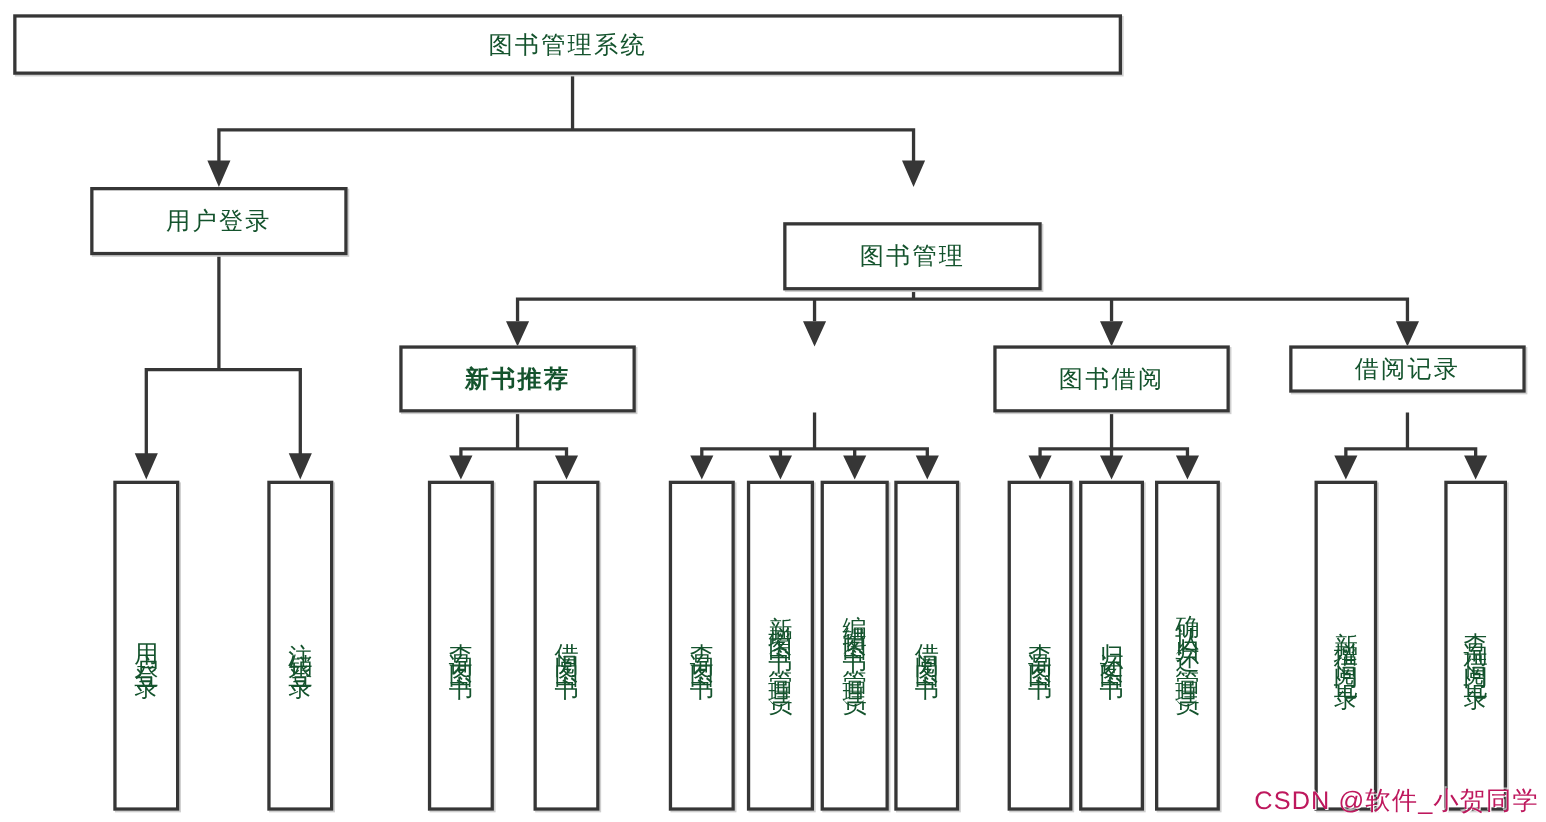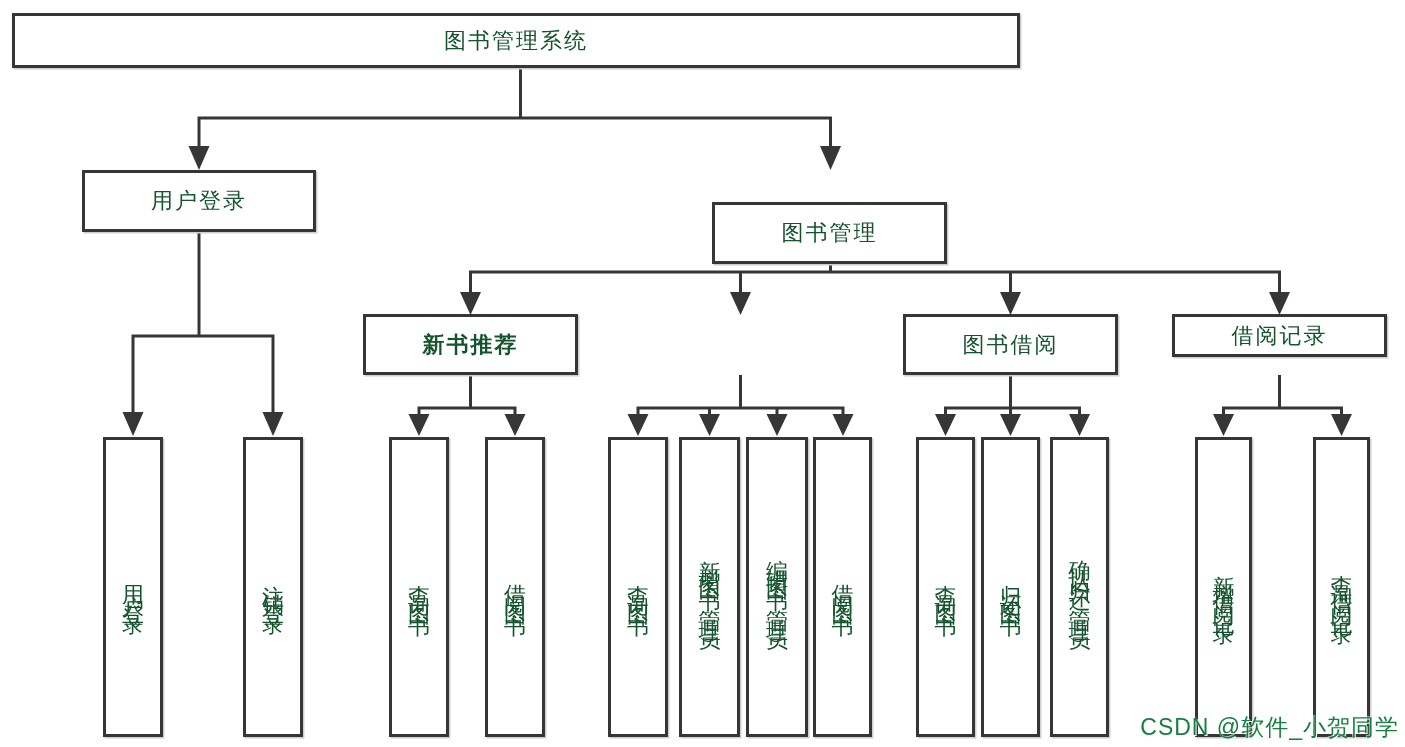--- a/index.html
+++ b/index.html
@@ -71,21 +71,21 @@
   .leaf-10 { left: 981px;  width: 59px; }
   .leaf-11 { left: 1050px; width: 59px; }
   .leaf-12 { left: 1195px; width: 57px; }
   .leaf-13 { left: 1313px; width: 57px; }
   .watermark {
     position: absolute;
     right: 6px;
     top: 712px;
     font-size: 23px;
     letter-spacing: 1px;
-    color: #15803d;
+    color: #be185d;
     text-shadow: 1px 1px 0 #ffffff, -1px -1px 0 rgba(255,255,255,0.6);
     white-space: nowrap;
     z-index: 10;
   }
 </style>
 </head>
 <body>
 
 <div class="canvas">
 

